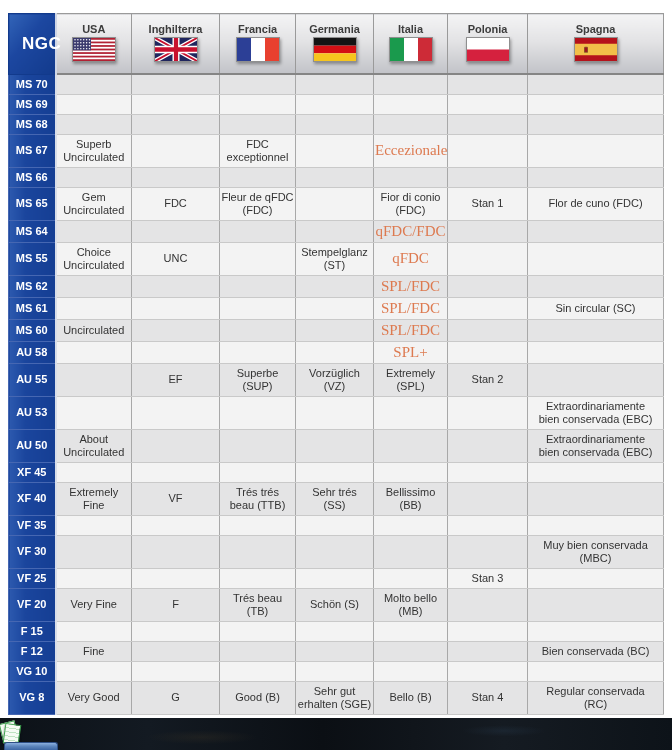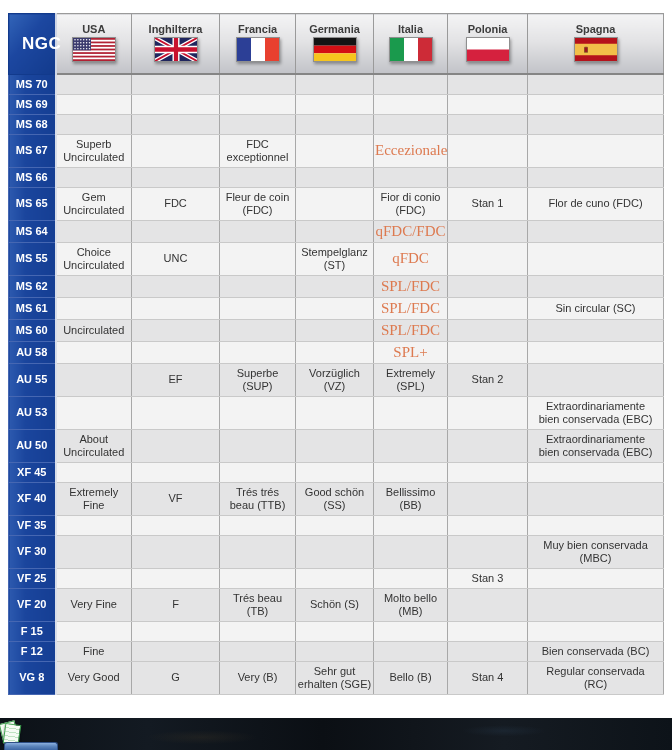--- a/index.html
+++ b/index.html
@@ -219,21 +219,21 @@
           <td class="cell"></td>
           <td class="cell"></td>
           <td class="cell"></td>
           <td class="cell"></td>
         </tr>
         <tr class="light">
           <td class="grade">MS 65</td>
           <td class="cell">Gem
 Uncirculated</td>
           <td class="cell">FDC</td>
-          <td class="cell">Fleur de coin
+          <td class="cell">Fleur de qFDC
 (FDC)</td>
           <td class="cell"></td>
           <td class="cell">Fior di conio
 (FDC)</td>
           <td class="cell">Stan 1</td>
           <td class="cell">Flor de cuno (FDC)</td>
         </tr>
         <tr class="dark">
           <td class="grade">MS 64</td>
           <td class="cell"></td>
@@ -341,21 +341,21 @@
           <td class="cell"></td>
           <td class="cell"></td>
         </tr>
         <tr class="dark">
           <td class="grade">XF 40</td>
           <td class="cell">Extremely
 Fine</td>
           <td class="cell">VF</td>
           <td class="cell">Trés trés
 beau (TTB)</td>
-          <td class="cell">Good schön
+          <td class="cell">Sehr trés
 (SS)</td>
           <td class="cell">Bellissimo
 (BB)</td>
           <td class="cell"></td>
           <td class="cell"></td>
         </tr>
         <tr class="light">
           <td class="grade">VF 35</td>
           <td class="cell"></td>
           <td class="cell"></td>
@@ -411,25 +411,35 @@
         <tr class="dark">
           <td class="grade">F 12</td>
           <td class="cell">Fine</td>
           <td class="cell"></td>
           <td class="cell"></td>
           <td class="cell"></td>
           <td class="cell"></td>
           <td class="cell"></td>
           <td class="cell">Bien conservada (BC)</td>
         </tr>
+        <tr class="light">
+          <td class="grade">VG 10</td>
+          <td class="cell"></td>
+          <td class="cell"></td>
+          <td class="cell"></td>
+          <td class="cell"></td>
+          <td class="cell"></td>
+          <td class="cell"></td>
+          <td class="cell"></td>
+        </tr>
         <tr class="dark">
           <td class="grade">VG 8</td>
           <td class="cell">Very Good</td>
           <td class="cell">G</td>
-          <td class="cell">Very (B)</td>
+          <td class="cell">Good (B)</td>
           <td class="cell">Sehr gut
 erhalten (SGE)</td>
           <td class="cell">Bello (B)</td>
           <td class="cell">Stan 4</td>
           <td class="cell">Regular conservada
 (RC)</td>
         </tr>
       </tbody>
   </table>
 </div>

